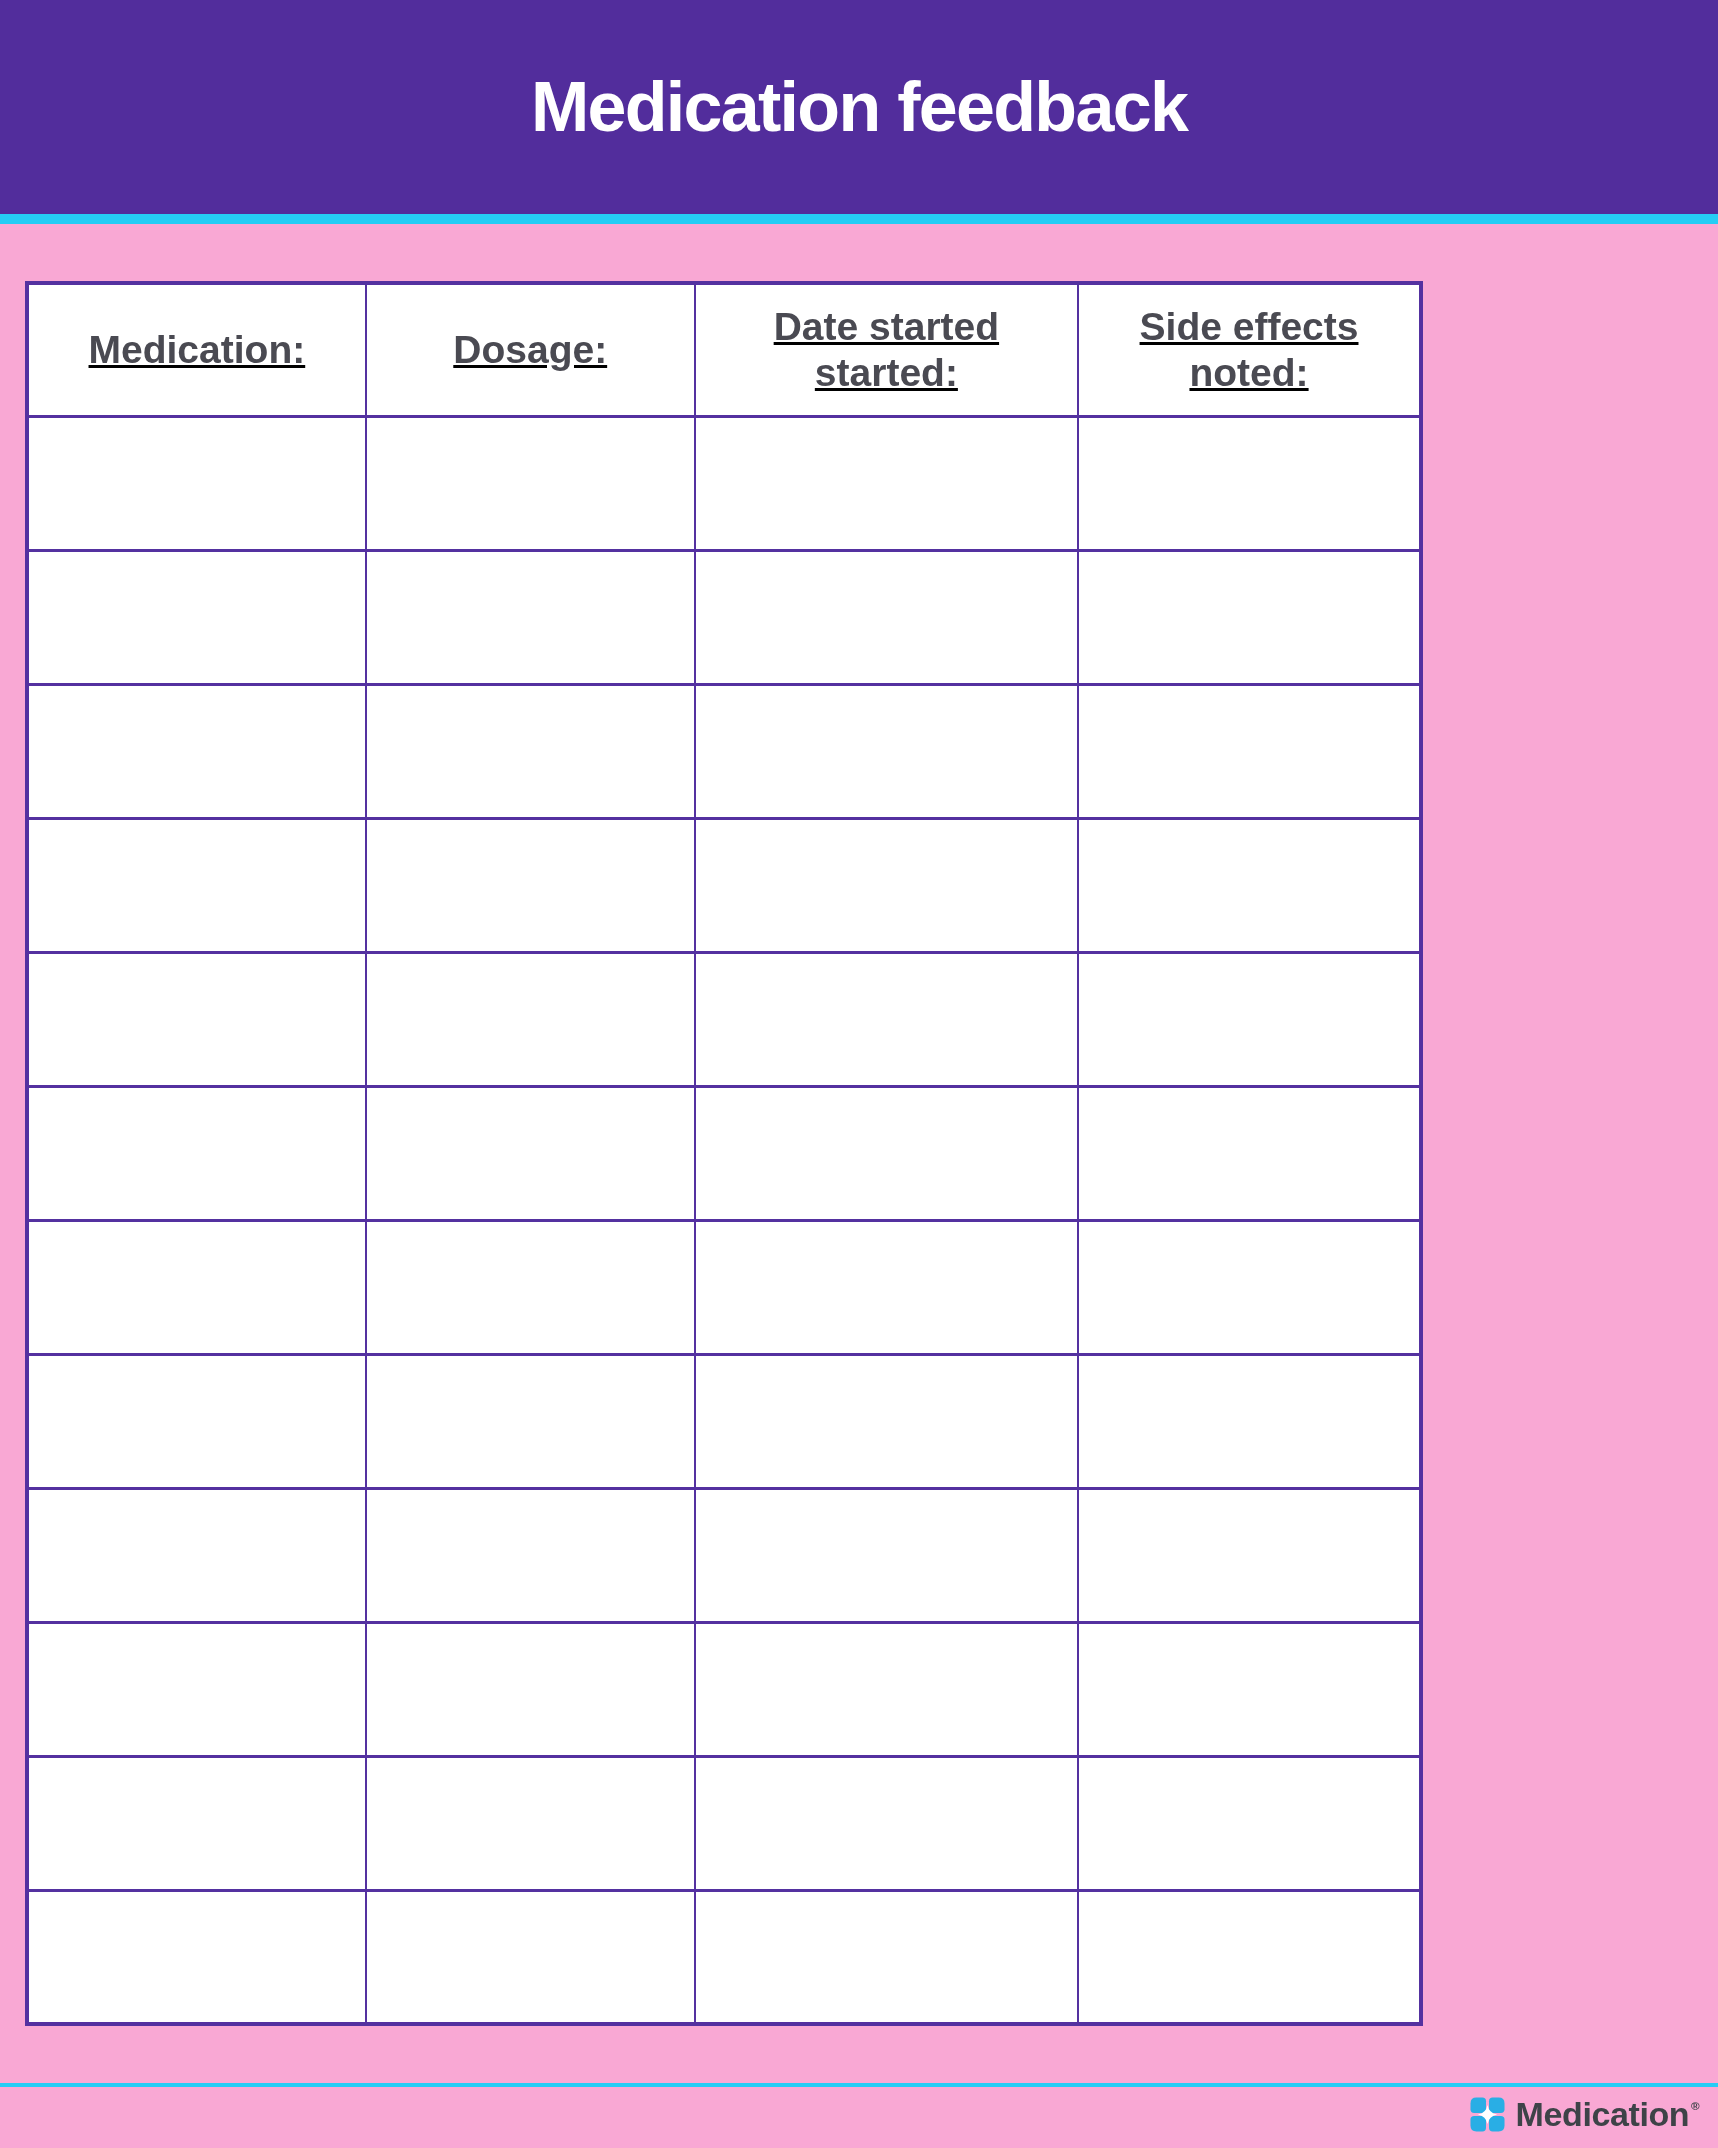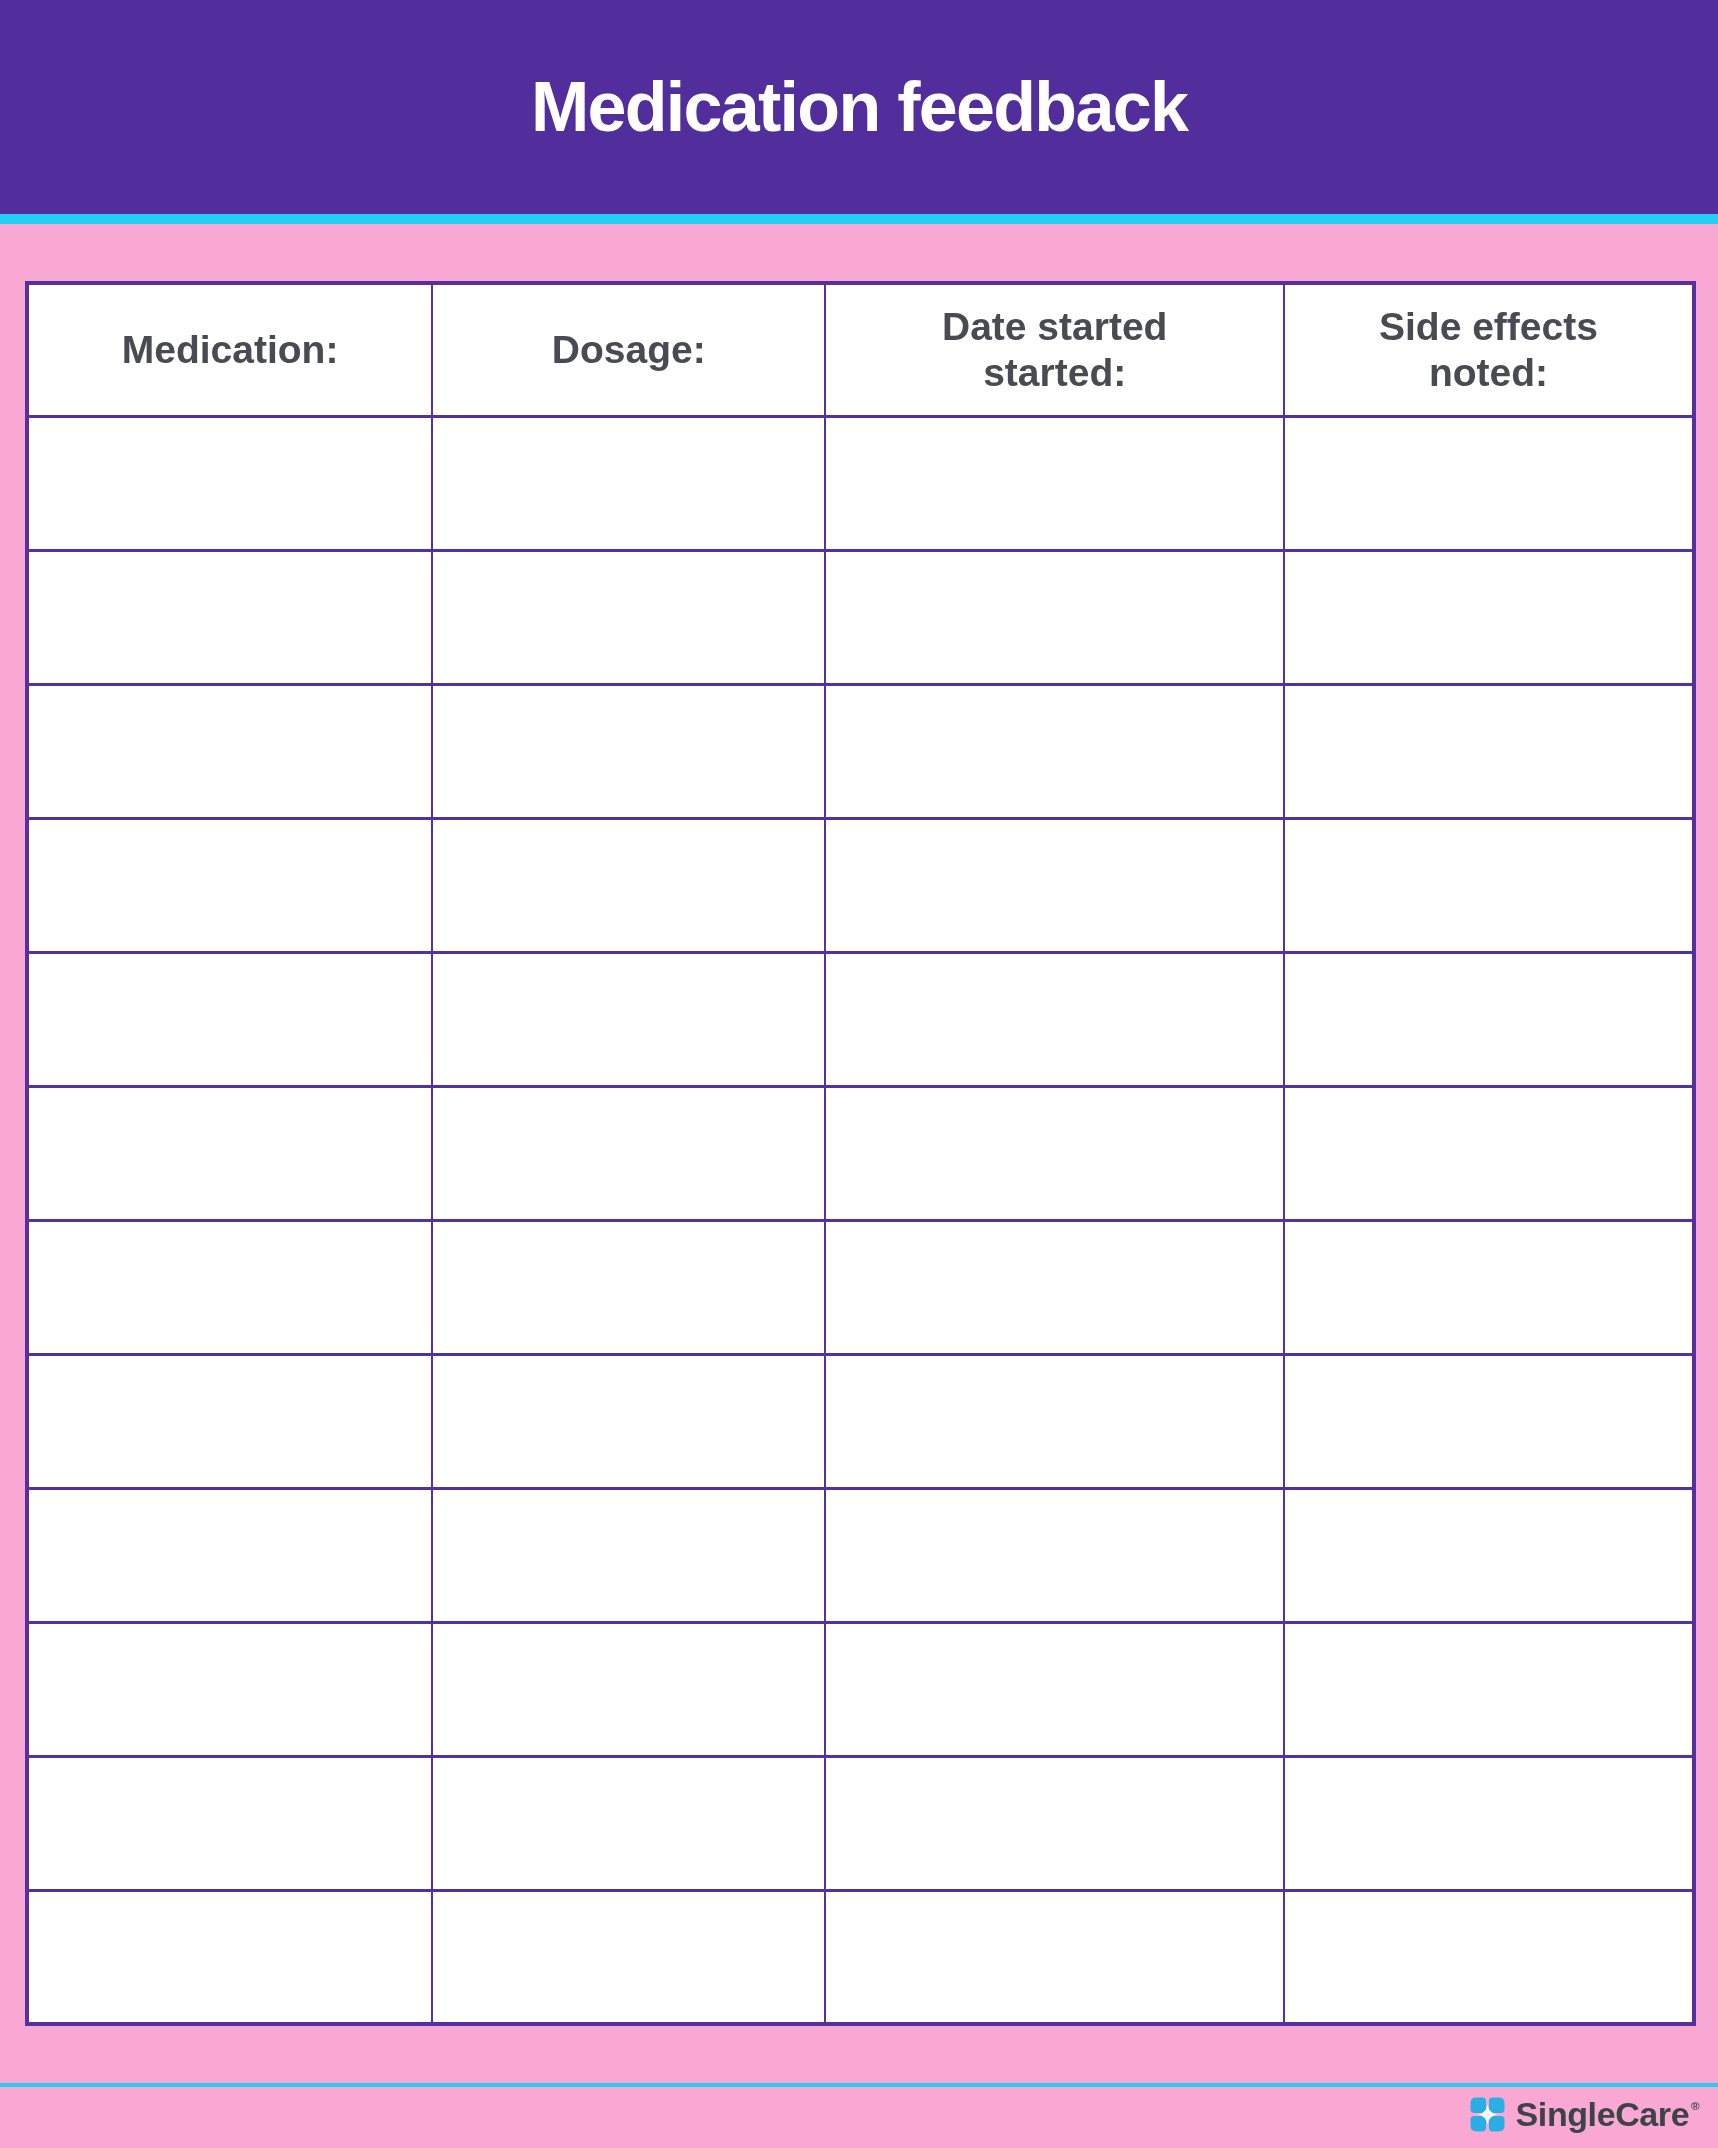--- a/index.html
+++ b/index.html
@@ -38,24 +38,25 @@
     top: 214px; left: 0;
     width: 1718px;
     height: 10px;
     background: #25CDF5;
   }
   
   table.med-table {
     position: absolute;
     top: 281px;
     left: 25px;
-    width: 1671px;
+    width: 1398px;
     border-collapse: collapse;
     table-layout: fixed;
     border: 4.2px solid #5431A0;
+    text-decoration: underline;
   }
   .med-table th, .med-table td {
     border: 2.5px solid #5431A0;
     border-top-width: 3.4px;
     border-bottom-width: 3.4px;
     background: #ffffff;
   }
   .med-table thead tr { height: 133px; }
   .med-table tbody tr { height: 134px; }
   .med-table th {
@@ -208,18 +209,18 @@
   <div class="footer-line"></div>
 
   <div class="logo">
     <svg viewBox="0 0 100 100" aria-hidden="true">
       <path d="M 46 46 L 46 14 Q 46 4 36 4 L 20 4 Q 4 4 4 20 L 4 36 Q 4 46 14 46 Z" fill="#29AEE5"></path>
       <path d="M 54 46 L 54 14 Q 54 4 64 4 L 80 4 Q 96 4 96 20 L 96 36 Q 96 46 86 46 Z" fill="#29AEE5"></path>
       <path d="M 46 54 L 46 86 Q 46 96 36 96 L 20 96 Q 4 96 4 80 L 4 64 Q 4 54 14 54 Z" fill="#29AEE5"></path>
       <path d="M 54 54 L 54 86 Q 54 96 64 96 L 80 96 Q 96 96 96 80 L 96 64 Q 96 54 86 54 Z" fill="#29AEE5"></path>
       <path fill="#ffffff" d="M 50 24 Q 54 46 76 50 Q 54 54 50 76 Q 46 54 24 50 Q 46 46 50 24 Z"></path>
     </svg>
-    <span class="brand">SingleCare</span>
+    <span class="brand">Medication</span>
     <span class="reg">®</span>
   </div>
 
 </div>
 
 
 </body></html>

